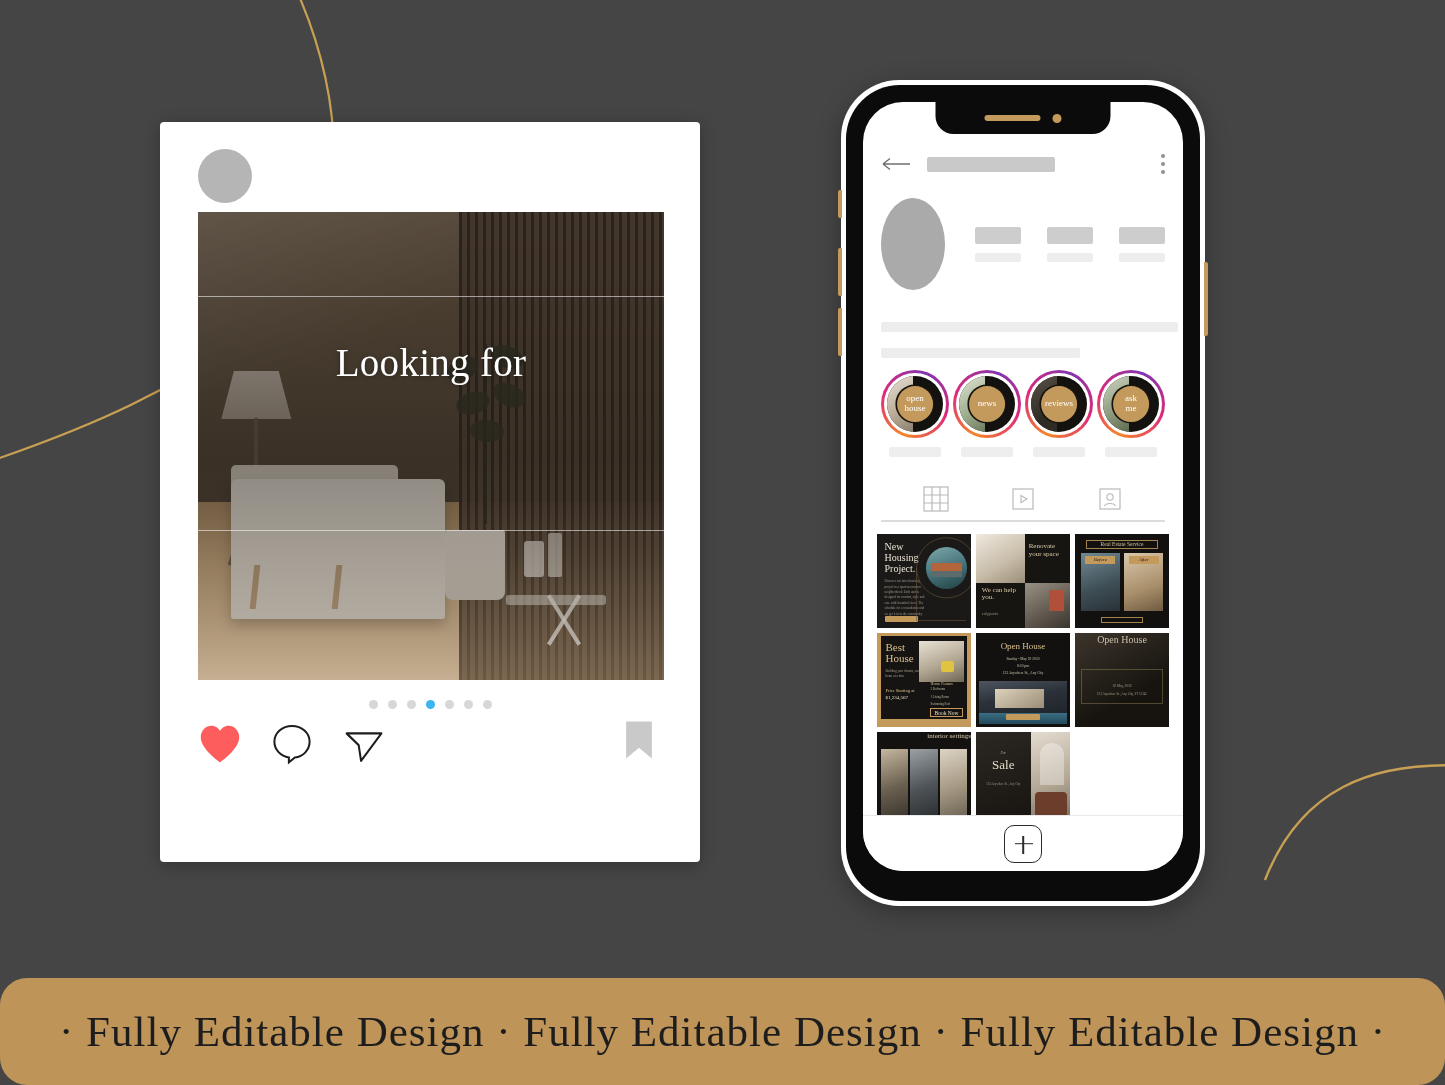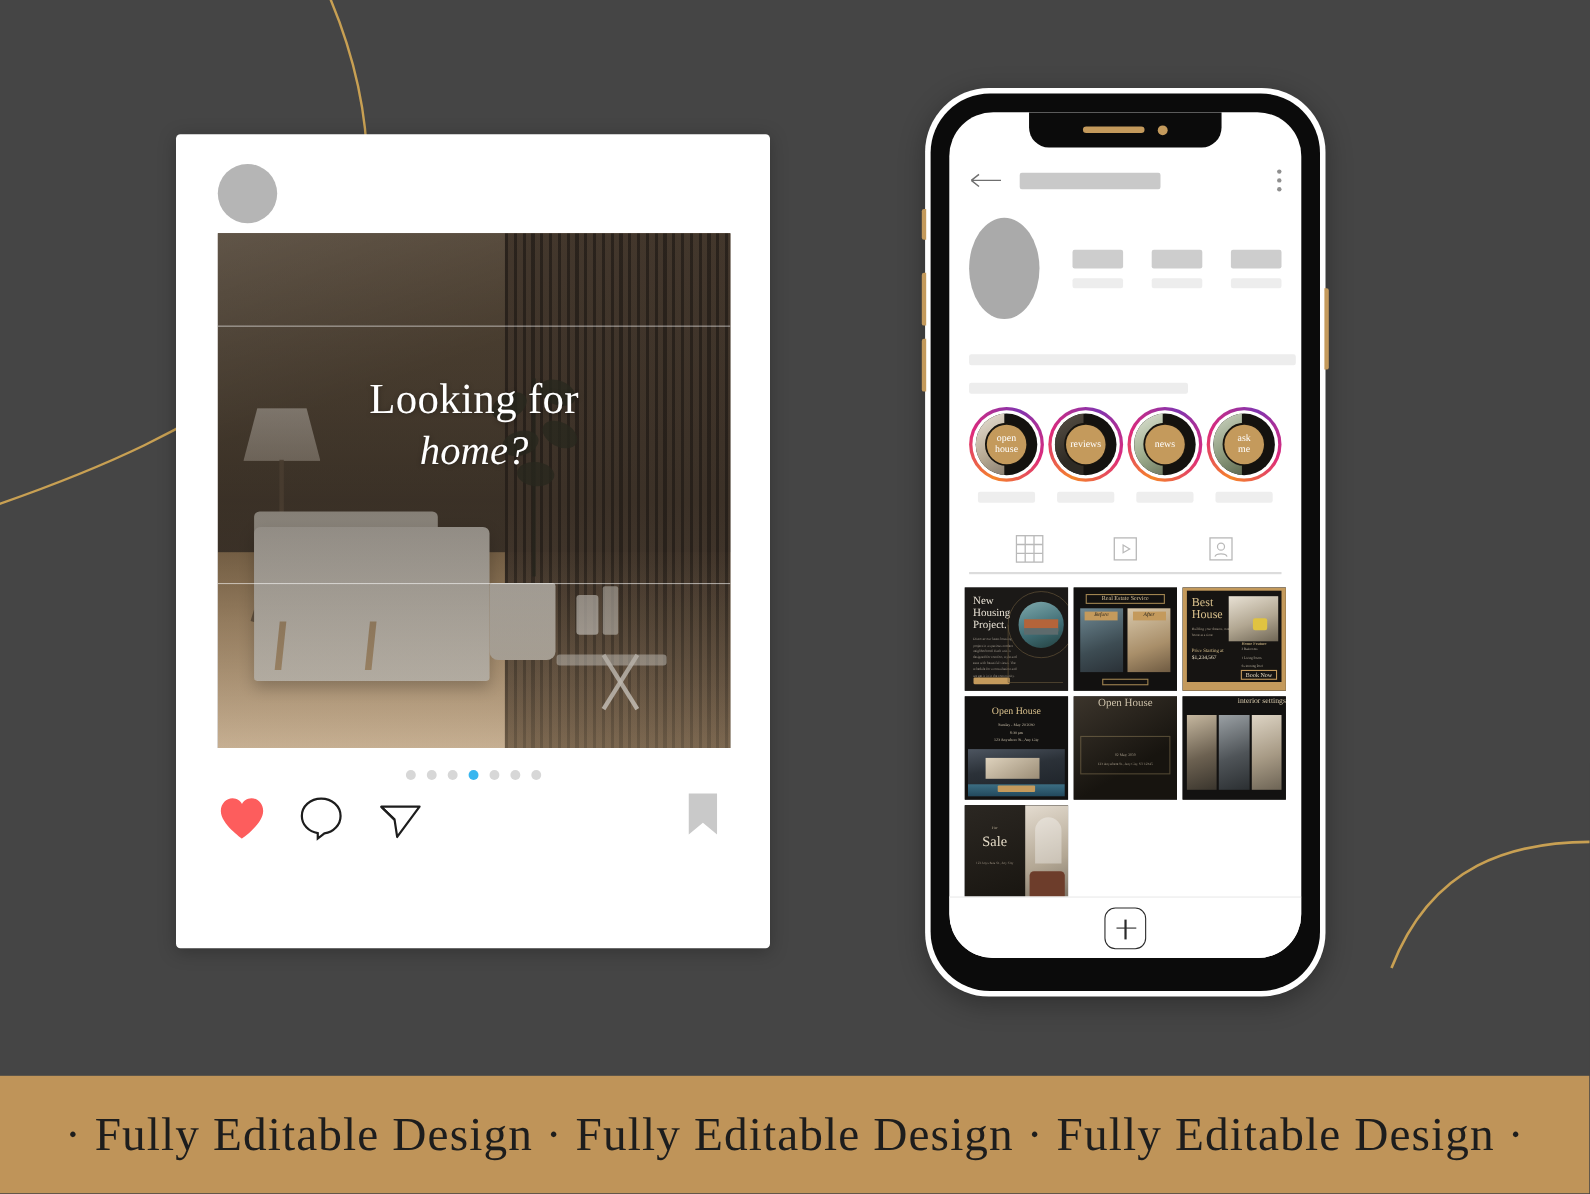--- a/index.html
+++ b/index.html
@@ -318,20 +318,21 @@
   }
   .fab::before { left: 50%; top: 10px; transform: translateX(-50%); width: 1.6px; height: 18px; }
   .fab::after  { top: 50%; left: 10px; transform: translateY(-50%); height: 1.6px; width: 18px; }
 
   
   .banner {
     position: absolute; left: 0; right: 0; bottom: 0;
     height: 107px; background: #bf9459;
     display: flex; align-items: center; justify-content: center;
     overflow: hidden;
+    border-radius: 27px;
   }
   .banner-text {
     white-space: nowrap;
     font-family: "Liberation Serif", serif;
     font-size: 43px; color: #1d1d1d; letter-spacing: 1px;
   }
 </style>
 </head>
 <body>
 
@@ -380,21 +381,20 @@
       <div class="table"></div>
       <div class="table-x"></div>
     </div>
 
     <div class="img-overlay"></div>
     <div class="hline hline-top"></div>
     <div class="hline hline-bot"></div>
 
     <div class="post-headline">
       <span class="l1">Looking for</span>
-      <span class="l3">home?</span>
     </div>
 
   </div>
 
   <div class="post-dots">
     <span class="dot"></span>
     <span class="dot"></span>
     <span class="dot"></span>
     <span class="dot active"></span>
     <span class="dot"></span>
@@ -494,38 +494,38 @@
                   </div>
           </div>
               </div>
             </div>
           <div class="hl-label"></div>
         </div>
         <div class="hl">
           <div class="hl-ring">
               <div class="hl-inner">
                 <div class="hl-img">
+            <div class="photoL" style="background:linear-gradient(150deg,#dfe4d6,#9fae8e 60%,#6f7a62);"></div>
+                  <div class="ring-dark"></div>
+            <div class="hl-badge">
+                    <span>news</span>
+                  </div>
+          </div>
+              </div>
+            </div>
+          <div class="hl-label"></div>
+        </div>
+        <div class="hl">
+          <div class="hl-ring">
+              <div class="hl-inner">
+                <div class="hl-img">
             <div class="photoL" style="background:linear-gradient(150deg,#5a5247,#2e2a24 70%);"></div>
                   <div class="ring-dark"></div>
             <div class="hl-badge">
                     <span>reviews</span>
-                  </div>
-          </div>
-              </div>
-            </div>
-          <div class="hl-label"></div>
-        </div>
-        <div class="hl">
-          <div class="hl-ring">
-              <div class="hl-inner">
-                <div class="hl-img">
-            <div class="photoL" style="background:linear-gradient(150deg,#dfe4d6,#9fae8e 60%,#6f7a62);"></div>
-                  <div class="ring-dark"></div>
-            <div class="hl-badge">
-                    <span>news</span>
                   </div>
           </div>
               </div>
             </div>
           <div class="hl-label"></div>
         </div>
         <div class="hl">
           <div class="hl-ring">
               <div class="hl-inner">
                 <div class="hl-img">
@@ -579,20 +579,30 @@
             </div>
             <div class="mini-txt" style="left:8%;top:48%;width:44%;font-size:3.2px;color:#9d958a;line-height:1.7;">Discover our latest housing project in a spacious modern neighborhood. Each unit is designed for comfort, style and ease with beautiful views. The schedule for a consultation and we get it in in the community.</div>
             <div style="position:absolute;left:8%;top:87%;width:36%;height:7%;background:#c49a5c;border-radius:1px;"></div>
             <svg style="position:absolute;inset:0;" viewBox="0 0 100 100" preserveAspectRatio="none">
               <circle cx="74" cy="36" r="32" fill="none" stroke="#6b5a3c" stroke-width="0.6"></circle>
               <path d="M42 36 L42 92 L95 92" fill="none" stroke="#6b5a3c" stroke-width="0.6"></path>
             </svg>
           </div>
         </div>
 
+        <div class="cell">
+          <div class="cell-in" style="background:#171512;">
+            <div style="position:absolute;left:0;top:0;width:52%;height:52%;background:linear-gradient(150deg,#efe9df,#c6bba7 60%,#9b8d79);"></div>
+            <div class="mini-txt" style="left:56%;top:10%;width:40%;font-size:7px;color:#d8c7a5;">Renovate your space</div>
+            <div class="mini-txt" style="left:6%;top:56%;width:42%;font-size:7px;color:#d8c7a5;">We can help you.</div>
+            <div class="mini-txt" style="left:6%;top:84%;width:42%;font-size:3px;color:#9b937f;">reallygreatsite</div>
+            <div style="position:absolute;right:0;bottom:0;width:48%;height:48%;background:linear-gradient(150deg,#9a9186,#5f574d 60%,#3a352e);"></div>
+            <div style="position:absolute;right:6%;bottom:18%;width:16%;height:22%;background:#b0503b;"></div>
+          </div>
+        </div>
 
         <div class="cell">
           <div class="cell-in" style="background:#121110;">
             <div style="position:absolute;left:12%;top:6%;width:76%;height:10%;border:1px solid #a08450;"></div>
             <div class="mini-txt" style="left:0;right:0;top:7%;text-align:center;font-size:5.5px;color:#d6c29c;">Real Estate Service</div>
             <div style="position:absolute;left:6%;top:20%;width:42%;height:62%;background:linear-gradient(160deg,#6f8994,#3d4c53 60%,#2a3137);"></div>
             <div style="position:absolute;right:6%;top:20%;width:42%;height:62%;background:linear-gradient(160deg,#d8c8ab,#a98f6a 60%,#6f5b42);"></div>
             <div style="position:absolute;left:11%;top:23%;width:32%;height:9%;background:#c49a5c;"></div>
             <div style="position:absolute;right:11%;top:23%;width:32%;height:9%;background:#c49a5c;"></div>
             <div class="mini-txt" style="left:11%;width:32%;top:24%;text-align:center;font-size:5px;color:#23211d;font-style:italic;">Before</div>

